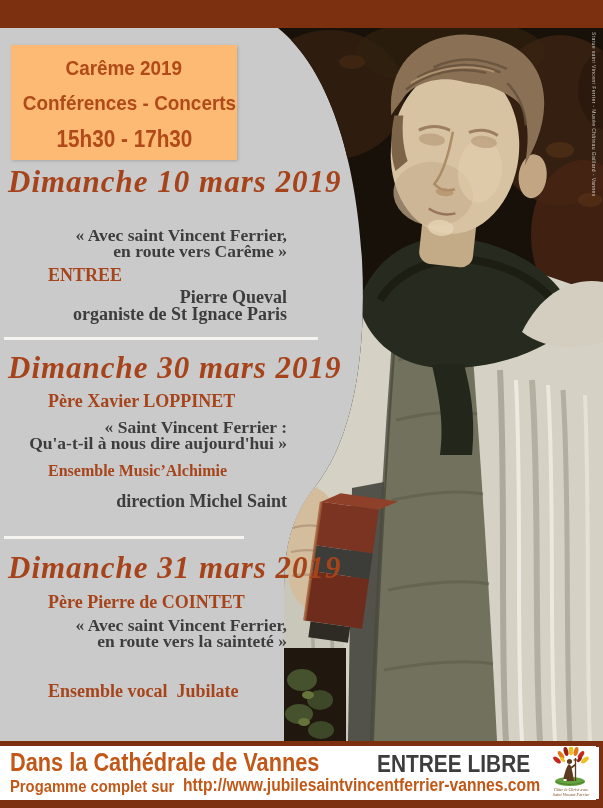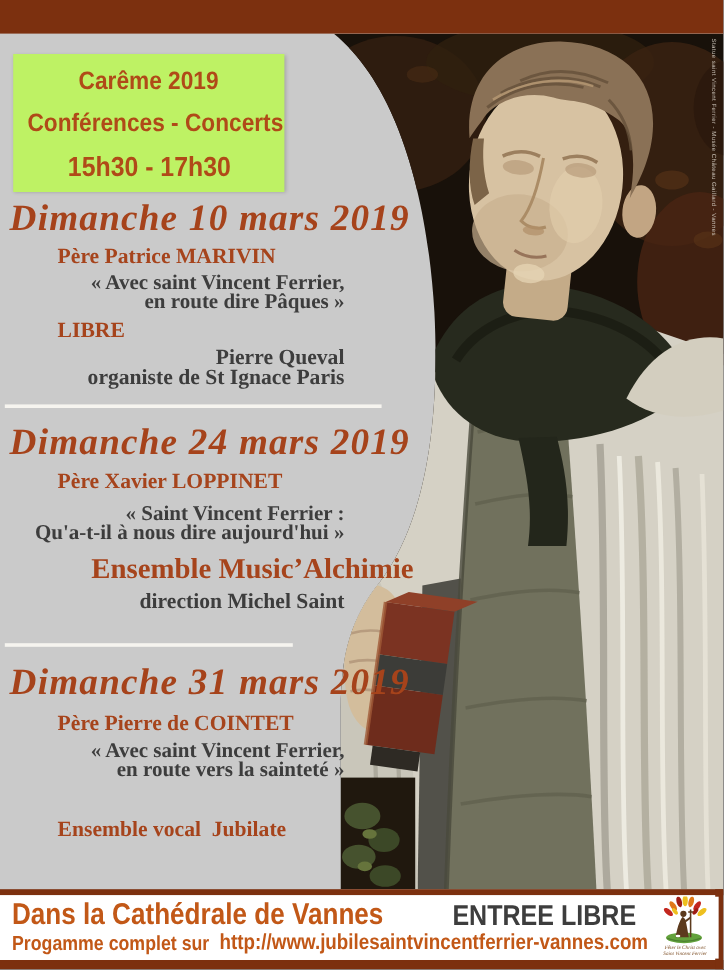--- a/index.html
+++ b/index.html
@@ -10,21 +10,21 @@
   .abs{position:absolute;}
   .t{white-space:pre;line-height:1;}
   
   .top-bar{left:0;top:0;width:603px;height:28px;background:#7c300f;}
   .footer-line{left:0;top:741px;width:603px;height:5px;background:#7c300f;}
   .bottom-bar{left:0;top:800px;width:603px;height:8px;background:#7c300f;}
   .right-strip{left:596px;top:741px;width:7px;height:67px;background:#7c300f;}
   .white-band{left:0;top:746px;width:603px;height:54px;background:#ffffff;}
   
   .header-box{
-    left:11px;top:45px;width:226px;height:115px;background:#bef264;
+    left:11px;top:45px;width:226px;height:115px;background:#fdba74;
     box-shadow:1px 1px 3px rgba(0,0,0,.18);
   }
   .hline{position:absolute;width:100%;text-align:center;color:#b04a18;font-weight:700;}
   .cond{display:inline-block;transform:scaleX(.9);transform-origin:50% 50%;}
   .condL{display:inline-block;transform:scaleX(.87);transform-origin:0 50%;}
   .h1{top:12px;font-size:21px;}
   .h2{top:47px;font-size:21px;}
   .h3{top:83px;font-size:23px;}
   
   .date{
@@ -160,34 +160,33 @@
 
   <div class="abs header-box z">
     <div class="hline h1 t"><span class="cond">Carême 2019</span></div>
     <div class="hline h2 t"><span class="cond">Conférences - Concerts</span></div>
     <div class="hline h3 t"><span class="cond">15h30 - 17h30</span></div>
   </div>
 
   <div class="abs credit t z">Statue saint Vincent Ferrier - Musée Château Gaillard - Vannes</div>
 
   <div class="abs date t z" style="left:8px;top:166px;">Dimanche 10 mars 2019</div>
-  <div class="abs serifB rust speaker t z" style="left:48px;top:204px;">Père Patrice MARIVIN</div>
   <div class="abs serifB dark quote t ra z" style="top:227px;">« Avec saint Vincent Ferrier,</div>
-  <div class="abs serifB dark quote t ra z" style="top:243px;">en route dire Pâques »</div>
-  <div class="abs serifB rust t z" style="left:48px;top:266px;font-size:18px;">LIBRE</div>
+  <div class="abs serifB dark quote t ra z" style="top:243px;">en route vers Carême »</div>
+  <div class="abs serifB rust t z" style="left:48px;top:266px;font-size:18px;">ENTREE</div>
   <div class="abs serifB dark t ra z" style="top:288px;font-size:18px;">Pierre Queval</div>
   <div class="abs serifB dark t ra z" style="top:305px;font-size:18px;">organiste de St Ignace Paris</div>
 
   <div class="abs divider" style="left:4px;top:337px;width:314px;"></div>
 
-  <div class="abs date t z" style="left:8px;top:352px;">Dimanche 24 mars 2019</div>
+  <div class="abs date t z" style="left:8px;top:352px;">Dimanche 30 mars 2019</div>
   <div class="abs serifB dark quote t ra z" style="top:419px;">« Saint Vincent Ferrier :</div>
   <div class="abs serifB rust speaker t z" style="left:48px;top:392px;">Père Xavier LOPPINET</div>
   <div class="abs serifB dark quote t ra z" style="top:435px;">Qu'a-t-il à nous dire aujourd'hui »</div>
-  <div class="abs serifB rust t z" style="left:48px;top:463px;font-size:24px;margin-left:28px;">Ensemble Music’Alchimie</div>
+  <div class="abs serifB rust t z" style="left:48px;top:463px;font-size:16px;">Ensemble Music’Alchimie</div>
   <div class="abs serifB dark t ra z" style="top:492px;font-size:18px;">direction Michel Saint</div>
 
   <div class="abs divider" style="left:4px;top:536px;width:240px;"></div>
 
   <div class="abs date t z" style="left:8px;top:552px;">Dimanche 31 mars 2019</div>
   <div class="abs serifB rust speaker t z" style="left:48px;top:593px;">Père Pierre de COINTET</div>
   <div class="abs serifB dark quote t ra z" style="top:617px;">« Avec saint Vincent Ferrier,</div>
   <div class="abs serifB dark quote t ra z" style="top:633px;">en route vers la sainteté »</div>
   <div class="abs serifB rust t z" style="left:48px;top:682px;font-size:18px;">Ensemble vocal  Jubilate</div>
 

